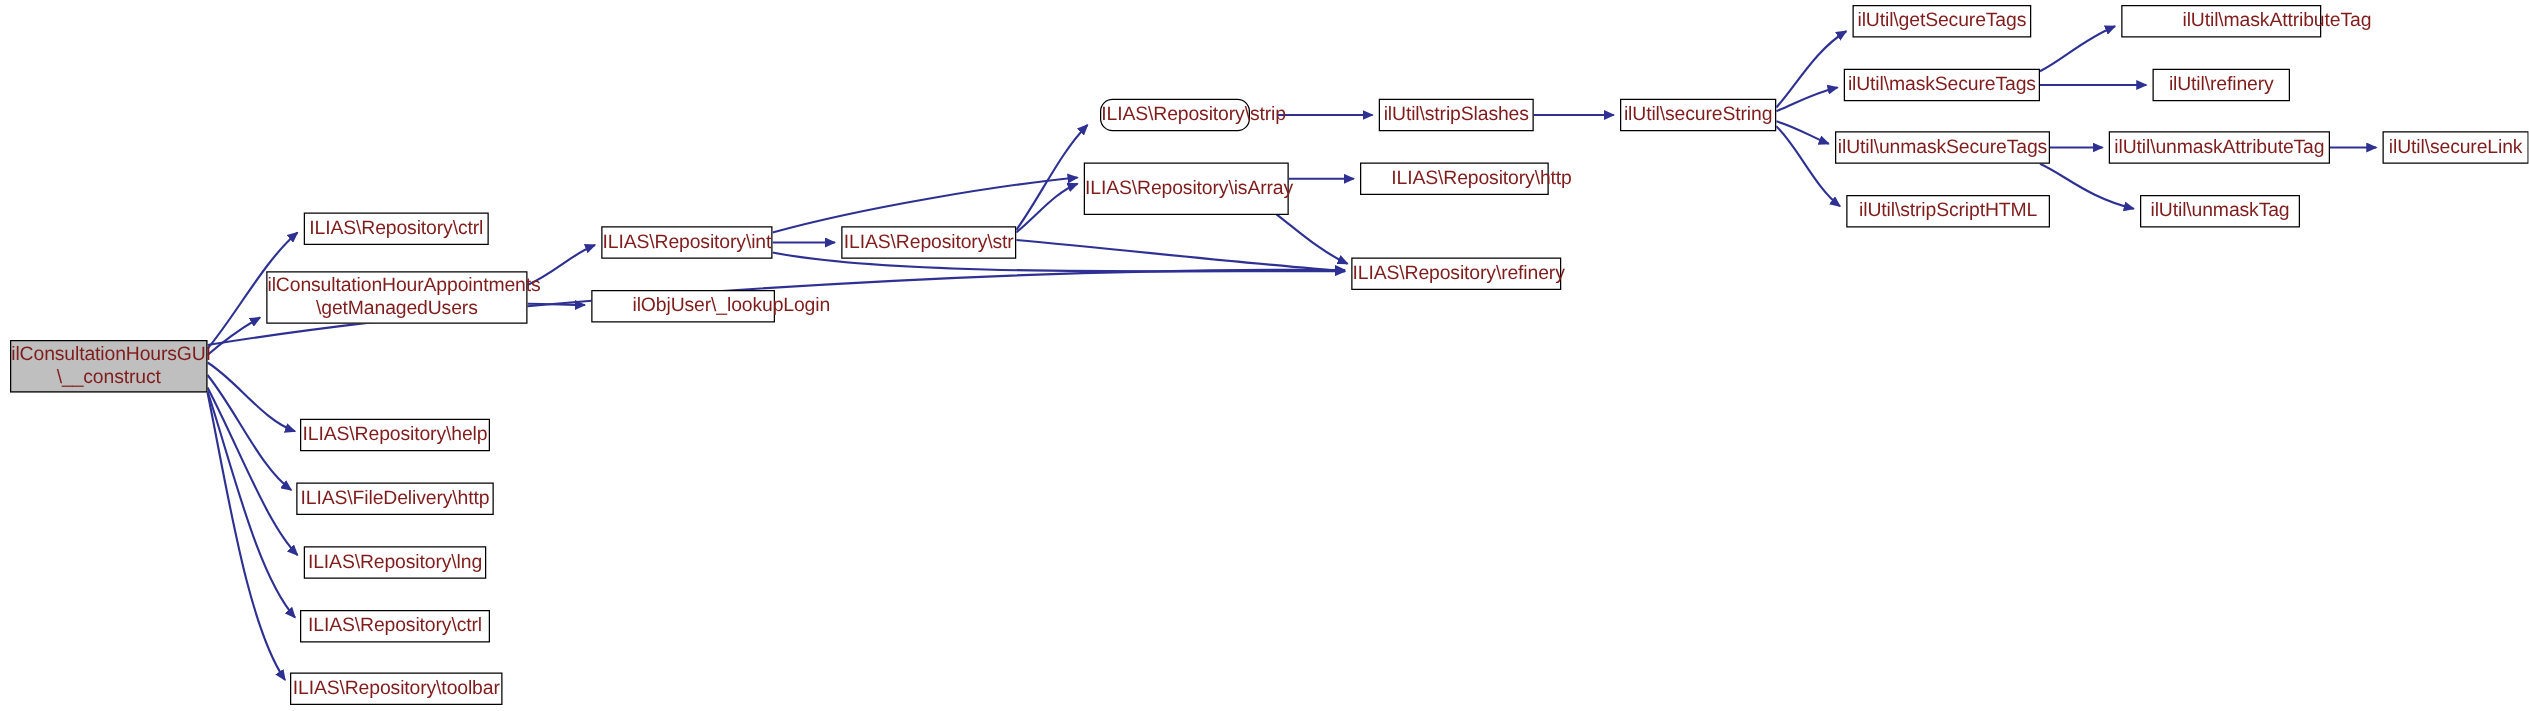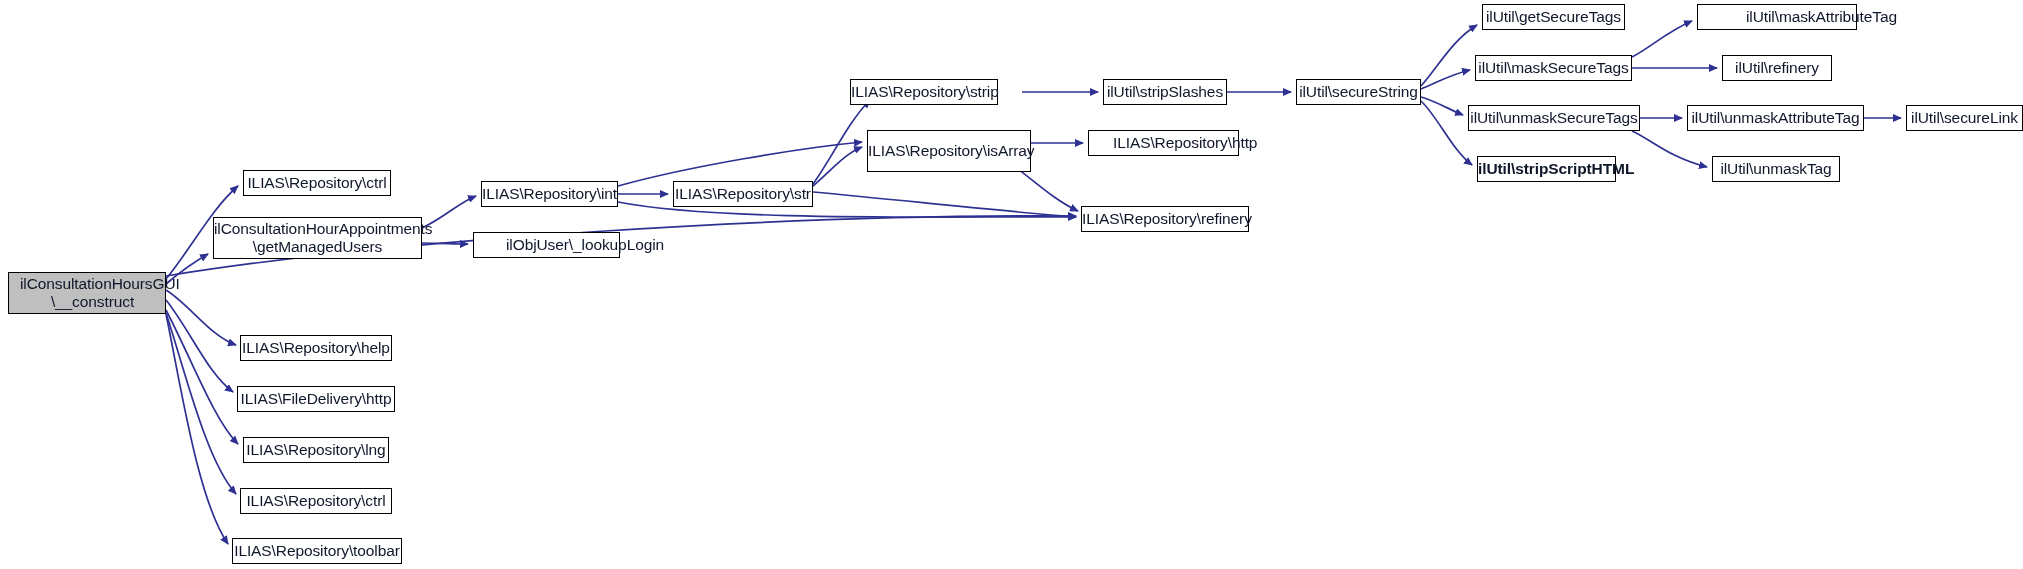--- a/index.html
+++ b/index.html
@@ -23,34 +23,33 @@
     top: 0;
     width: 2023px;
     height: 569px;
     pointer-events: none;
   }
   .node {
     position: absolute;
     box-sizing: border-box;
     border: 1px solid #000000;
     background: #ffffff;
-    color: #0f172a;
+    color: #7f1d1d;
     font-size: 15.5px;
     line-height: 1.18;
     display: flex;
     align-items: center;
     justify-content: center;
     text-align: center;
     white-space: pre;
     letter-spacing: -0.1px;
     z-index: 2;
   }
   .node.root {
     background: #bfbfbf;
-    padding-left: 11px;
   }
   .node-label {
     display: block;
     width: 100%;
     white-space: pre;
   }
 </style>
 </head>
 <body>
 
@@ -100,29 +99,29 @@
       <div class="node" style="left: 213px; top: 217px; width: 209px; height: 42px;"><span class="node-label">ilConsultationHourAppointments
 \getManagedUsers</span></div>
       <div class="node" style="left: 473px; top: 232px; width: 147px; height: 26px; padding-left: 32px;"><span class="node-label">ilObjUser\_lookupLogin</span></div>
       <div class="node" style="left: 240px; top: 335px; width: 152px; height: 26px; text-align: center;"><span class="node-label">ILIAS\Repository\help</span></div>
       <div class="node" style="left: 237px; top: 386px; width: 158px; height: 26px;"><span class="node-label">ILIAS\FileDelivery\http</span></div>
       <div class="node" style="left: 243px; top: 437px; width: 146px; height: 26px;"><span class="node-label">ILIAS\Repository\lng</span></div>
       <div class="node" style="left: 240px; top: 488px; width: 152px; height: 26px;"><span class="node-label">ILIAS\Repository\ctrl</span></div>
       <div class="node" style="left: 232px; top: 538px; width: 170px; height: 26px;"><span class="node-label">ILIAS\Repository\toolbar</span></div>
       <div class="node" style="left: 481px; top: 181px; width: 137px; height: 26px;"><span class="node-label">ILIAS\Repository\int</span></div>
       <div class="node" style="left: 673px; top: 181px; width: 140px; height: 26px;"><span class="node-label">ILIAS\Repository\str</span></div>
-      <div class="node" style="left: 850px; top: 79px; width: 148px; height: 26px;"><span class="node-label">ILIAS\Repository\strip</span></div>
+      <div class="node" style="left: 880px; top: 79px; width: 120px; height: 26px; border-radius: 10px;"><span class="node-label">ILIAS\Repository\strip</span></div>
       <div class="node" style="left: 867px; top: 130px; width: 164px; height: 42px;"><span class="node-label">ILIAS\Repository\isArray</span></div>
       <div class="node" style="left: 1081px; top: 206px; width: 168px; height: 26px;"><span class="node-label">ILIAS\Repository\refinery</span></div>
       <div class="node" style="left: 1088px; top: 130px; width: 151px; height: 26px; padding-left: 24px;"><span class="node-label">ILIAS\Repository\http</span></div>
       <div class="node" style="left: 1103px; top: 79px; width: 124px; height: 26px;"><span class="node-label">ilUtil\stripSlashes</span></div>
       <div class="node" style="left: 1296px; top: 79px; width: 125px; height: 26px;"><span class="node-label">ilUtil\secureString</span></div>
       <div class="node" style="left: 1482px; top: 4px; width: 143px; height: 26px;"><span class="node-label">ilUtil\getSecureTags</span></div>
       <div class="node" style="left: 1475px; top: 55px; width: 157px; height: 26px; justify-content: flex-end;"><span class="node-label">ilUtil\maskSecureTags</span></div>
       <div class="node" style="left: 1468px; top: 105px; width: 172px; height: 26px;"><span class="node-label">ilUtil\unmaskSecureTags</span></div>
-      <div class="node" style="left: 1477px; top: 156px; width: 139px; height: 26px; font-weight: bold;"><span class="node-label">ilUtil\stripScriptHTML</span></div>
+      <div class="node" style="left: 1477px; top: 156px; width: 163px; height: 26px;"><span class="node-label">ilUtil\stripScriptHTML</span></div>
       <div class="node" style="left: 1697px; top: 4px; width: 160px; height: 26px; padding-left: 48px;"><span class="node-label">ilUtil\maskAttributeTag</span></div>
       <div class="node" style="left: 1722px; top: 55px; width: 110px; height: 26px;"><span class="node-label">ilUtil\refinery</span></div>
       <div class="node" style="left: 1687px; top: 105px; width: 177px; height: 26px;"><span class="node-label">ilUtil\unmaskAttributeTag</span></div>
       <div class="node" style="left: 1712px; top: 156px; width: 128px; height: 26px;"><span class="node-label">ilUtil\unmaskTag</span></div>
       <div class="node" style="left: 1906px; top: 105px; width: 117px; height: 26px;"><span class="node-label">ilUtil\secureLink</span></div>
     </div>
 </div>
 
 </body></html>

